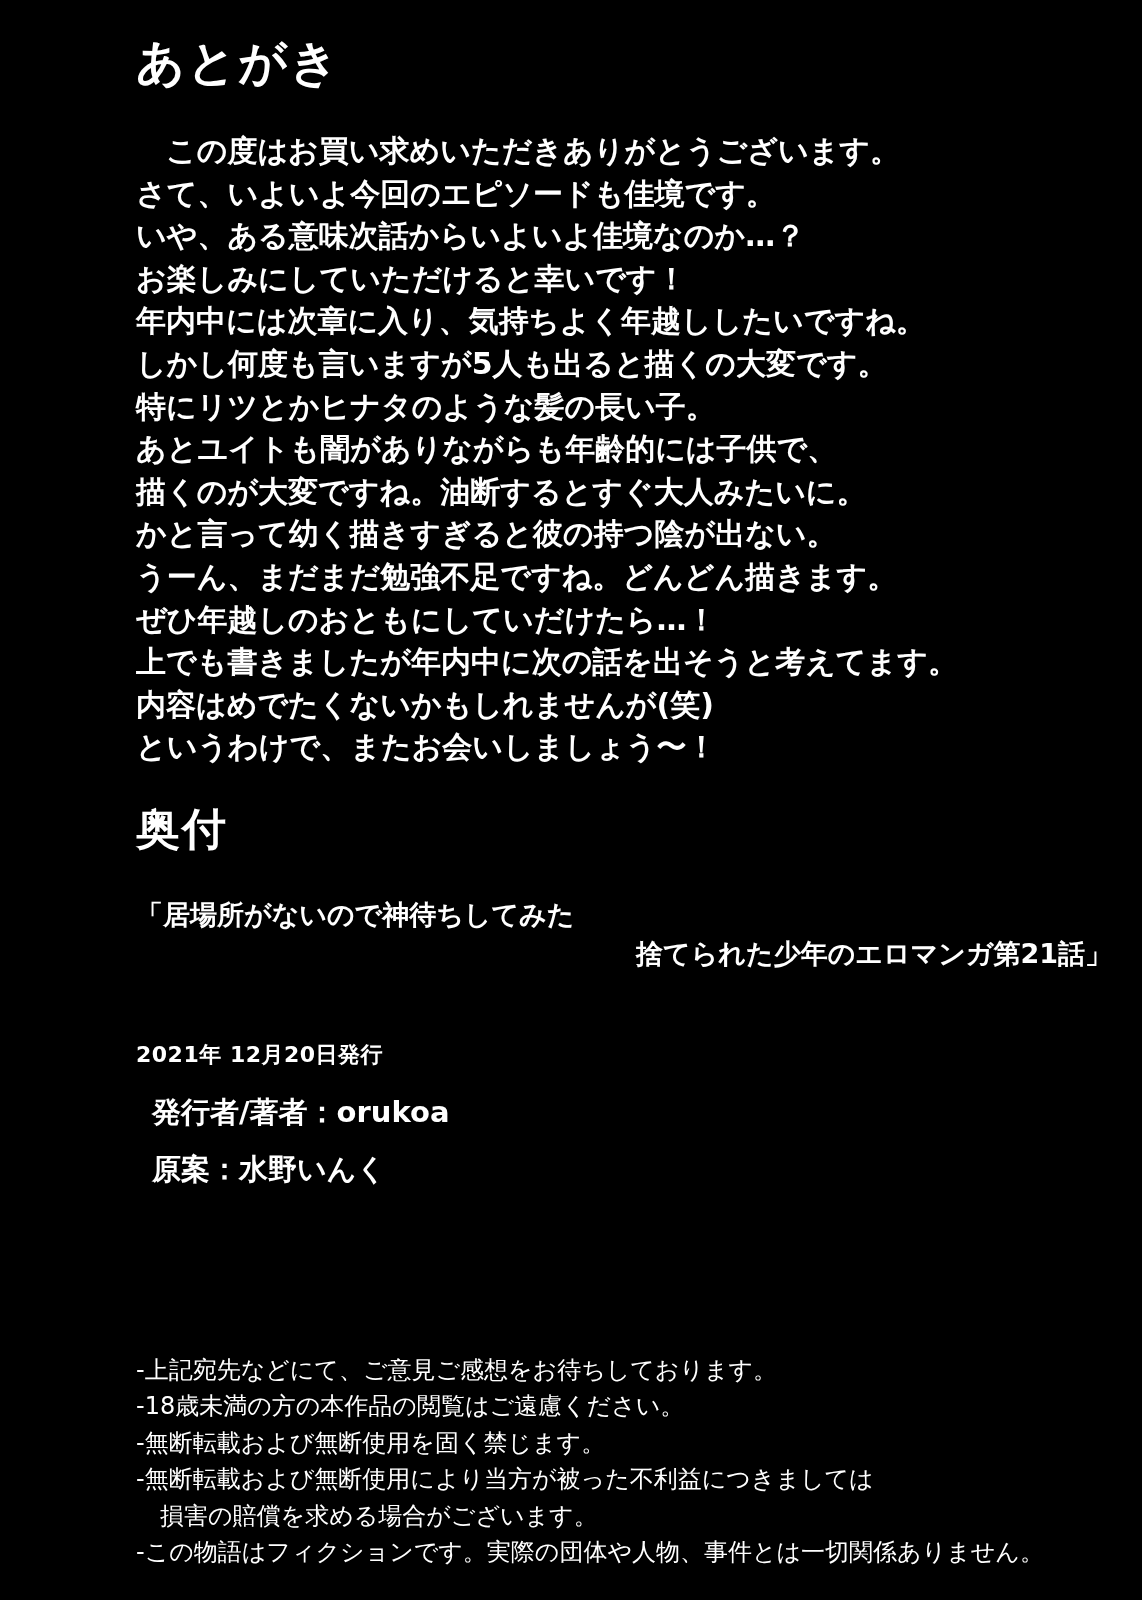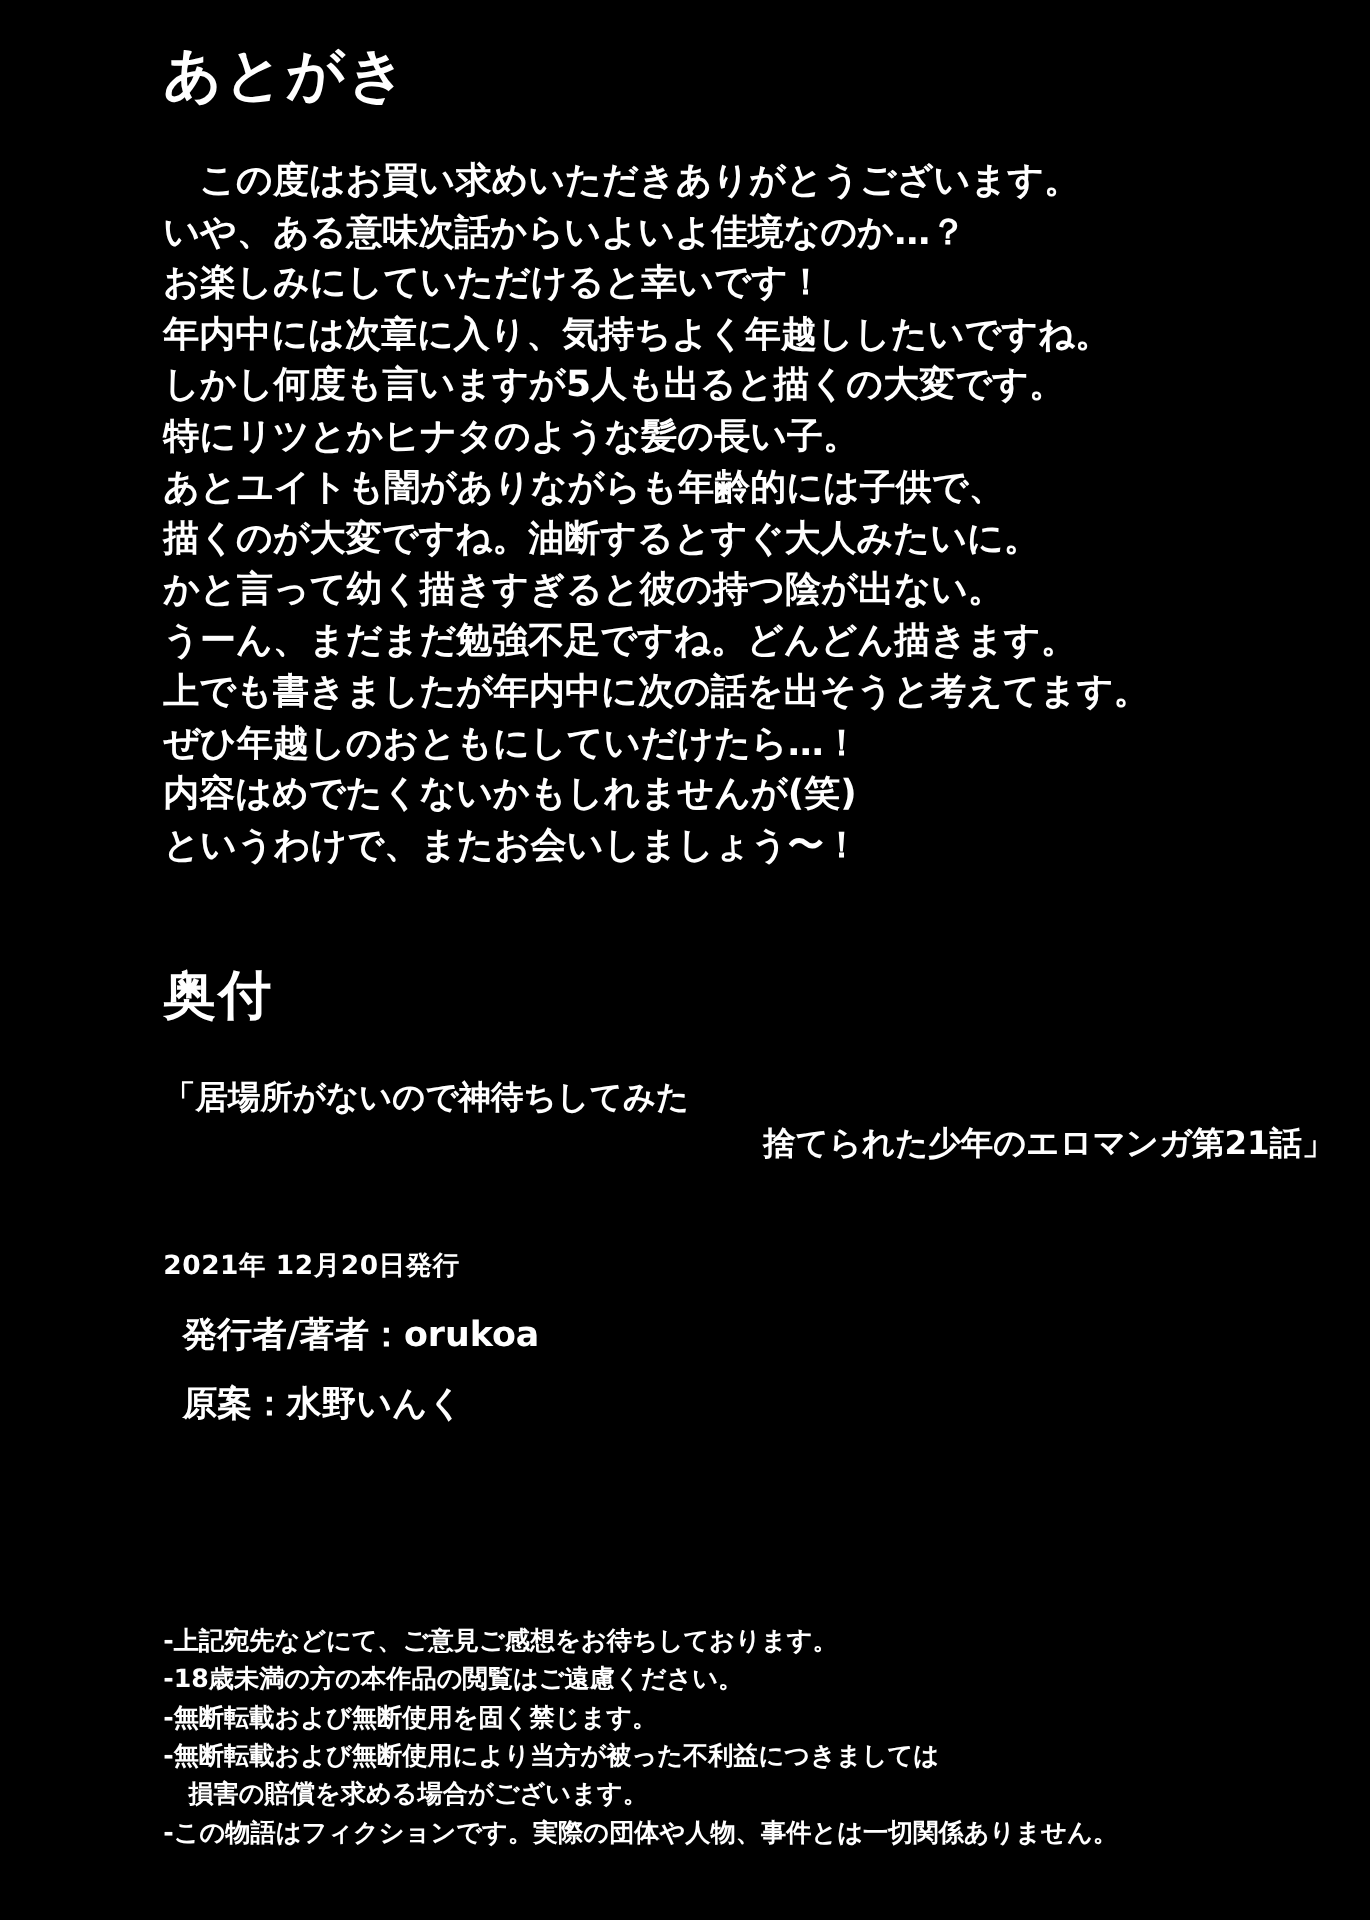--- a/index.html
+++ b/index.html
@@ -105,46 +105,47 @@
     font-family: "DejaVu Sans Mono", "Liberation Mono", monospace;
     font-size: 21px;
     font-weight: normal;
     letter-spacing: 0px;
   }
   .notices {
     position: absolute;
     left: 136px;
     top: 1352px;
     width: 960px;
-    font-size: 21px;
-    font-weight: bold;
+    font-size: 24px;
+    font-weight: normal;
     line-height: 1.52;
   }
   .notices p { margin: 0; white-space: pre; }
 </style>
 </head>
 <body>
 
 <div class="page">
 
   <div class="afterword-heading">あとがき</div>
 
   <div class="afterword-body">
     <p>　この度はお買い求めいただきありがとうございます。</p>
+    <p>さて、いよいよ今回のエピソードも佳境です。</p>
     <p>いや、ある意味次話からいよいよ佳境なのか…？</p>
     <p>お楽しみにしていただけると幸いです！</p>
     <p>年内中には次章に入り、気持ちよく年越ししたいですね。</p>
     <p>しかし何度も言いますが5人も出ると描くの大変です。</p>
     <p>特にリツとかヒナタのような髪の長い子。</p>
     <p>あとユイトも闇がありながらも年齢的には子供で、</p>
     <p>描くのが大変ですね。油断するとすぐ大人みたいに。</p>
     <p>かと言って幼く描きすぎると彼の持つ陰が出ない。</p>
     <p>うーん、まだまだ勉強不足ですね。どんどん描きます。</p>
+    <p>ぜひ年越しのおともにしていだけたら…！</p>
     <p>上でも書きましたが年内中に次の話を出そうと考えてます。</p>
-    <p>ぜひ年越しのおともにしていだけたら…！</p>
     <p>内容はめでたくないかもしれませんが(笑)</p>
     <p>というわけで、またお会いしましょう〜！</p>
   </div>
 
   <div class="colophon-heading">奥付</div>
 
   <div class="title-block">
     <div class="title-line-1">「居場所がないので神待ちしてみた</div>
     <div class="title-line-2">捨てられた少年のエロマンガ第21話」</div>
   </div>

